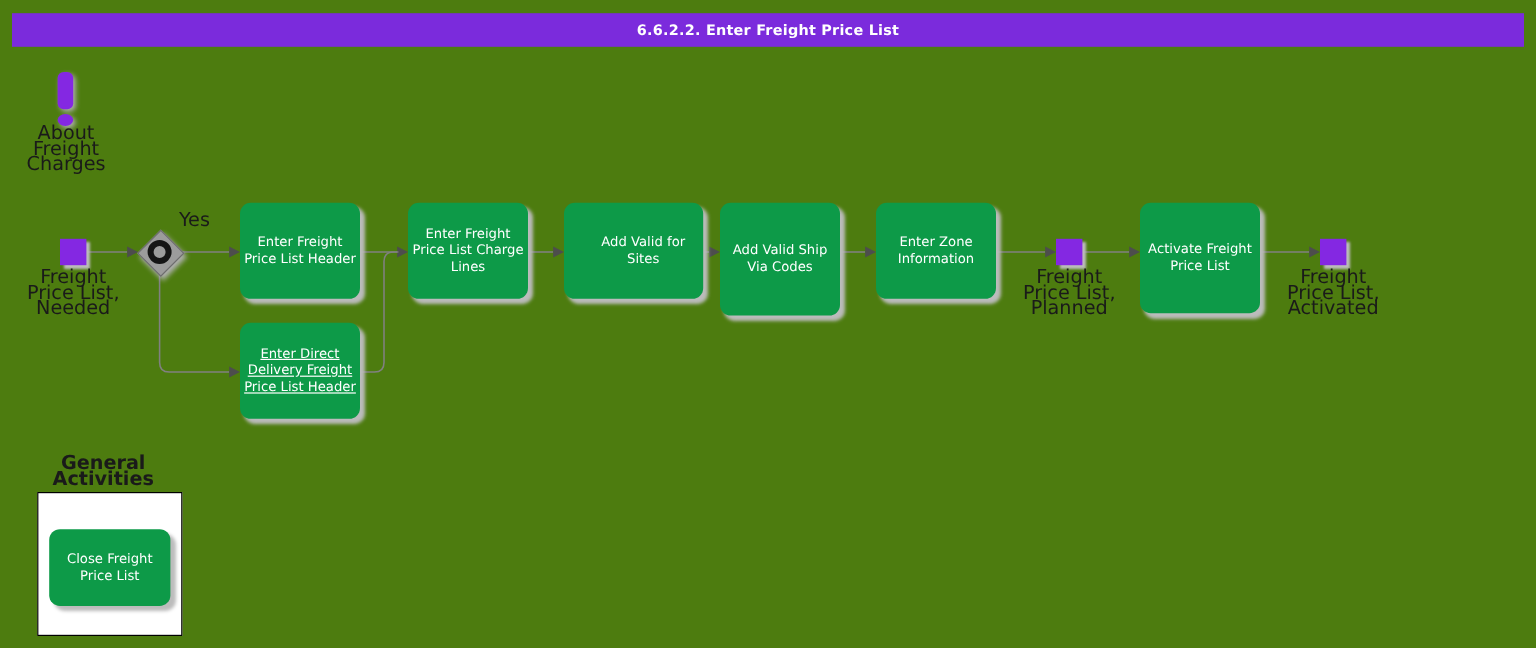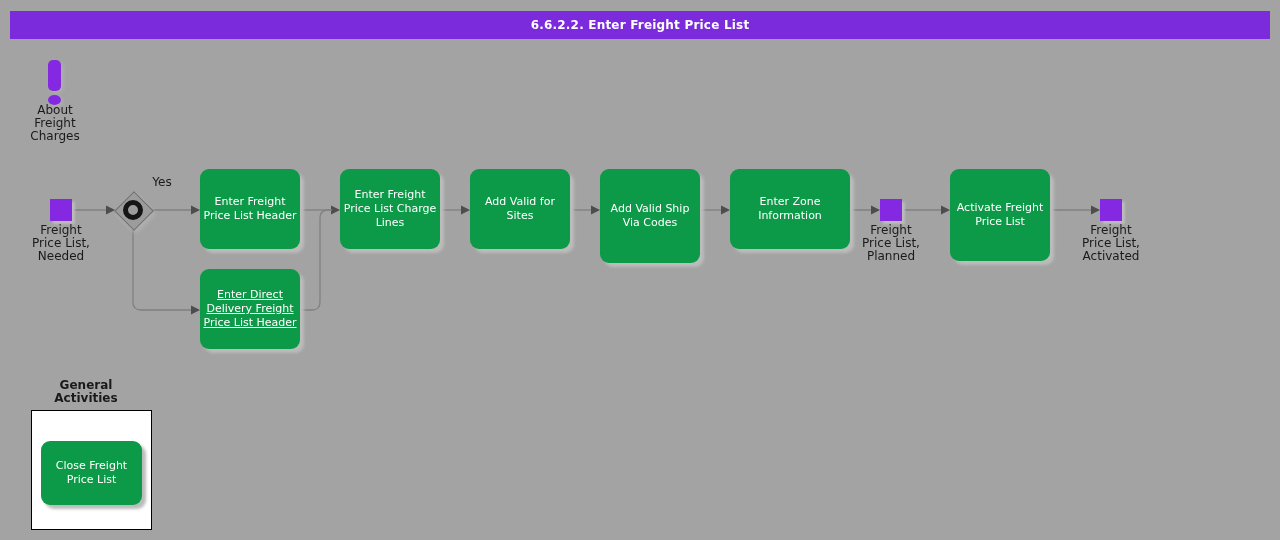--- a/index.html
+++ b/index.html
@@ -5,32 +5,32 @@
   :root{
     --header-purple:#7B2BDC;
     --node-purple:#8428E2;
     --task-green:#0D9A48;
     --line-gray:#808080;
     --arrow-gray:#4D4D4D;
     --label-black:#1a1a1a;
   }
   html,body{margin:0;padding:0;background:#fff;}
   .stage{
-    position:relative;width:1280px;height:540px;background:#a3a3a3;overflow:hidden;
+    position:relative;width:1280px;height:540px;background:#4d7c0f;overflow:hidden;
     font-family:"DejaVu Sans","Liberation Sans",sans-serif;
   }
   .titlebar{
     position:absolute;left:10px;top:11px;width:1260px;height:28px;
     background:var(--header-purple);display:flex;align-items:center;justify-content:center;
   }
   .titlebar .title{
     color:#fff;font-size:12px;font-weight:bold;letter-spacing:0.2px;
   }
   .label{
-    position:absolute;color:var(--label-black);font-size:12px;line-height:13px;
+    position:absolute;color:var(--label-black);font-size:16px;line-height:13px;
     text-align:center;white-space:pre-line;
   }
   .task{
     position:absolute;background:var(--task-green);color:#fff;
     border-radius:9px;box-shadow:4px 4px 3px #bcbcbc;
     display:flex;align-items:center;justify-content:center;
     font-size:11px;line-height:14px;text-align:center;white-space:pre-line;
     cursor:pointer;
   }
   .state{
@@ -129,25 +129,25 @@
     <div class="diamond"></div>
   </div>
   <div class="ring"></div>
   <div class="label" style="left:146px;top:176px;width:32px;">Yes</div>
 
   <div class="task" style="left:200px;top:169px;width:100px;height:80px;">Enter Freight
 Price List Header</div>
   <div class="task" style="left:340px;top:169px;width:100px;height:80px;">Enter Freight
 Price List Charge
 Lines</div>
-  <div class="task" style="left:470px;top:169px;width:100px;height:80px;">Add Valid for
+  <div class="task" style="left:470px;top:169px;width:100px;height:80px;padding-left:16px;">Add Valid for
 Sites</div>
   <div class="task" style="left:600px;top:169px;width:100px;height:94px;">Add Valid Ship
 Via Codes</div>
-  <div class="task" style="left:730px;top:169px;width:120px;height:80px;">Enter Zone
+  <div class="task" style="left:730px;top:169px;width:100px;height:80px;">Enter Zone
 Information</div>
   <div class="task" style="left:950px;top:169px;width:100px;height:92px;">Activate Freight
 Price List</div>
 
   <div class="task" style="left:200px;top:269px;width:100px;height:80px;text-decoration:underline;">Enter Direct
 Delivery Freight
 Price List Header</div>
 
   <div class="state" style="left:880px;top:199px;"></div>
   <div class="label" style="left:841px;top:224px;width:100px;">Freight

